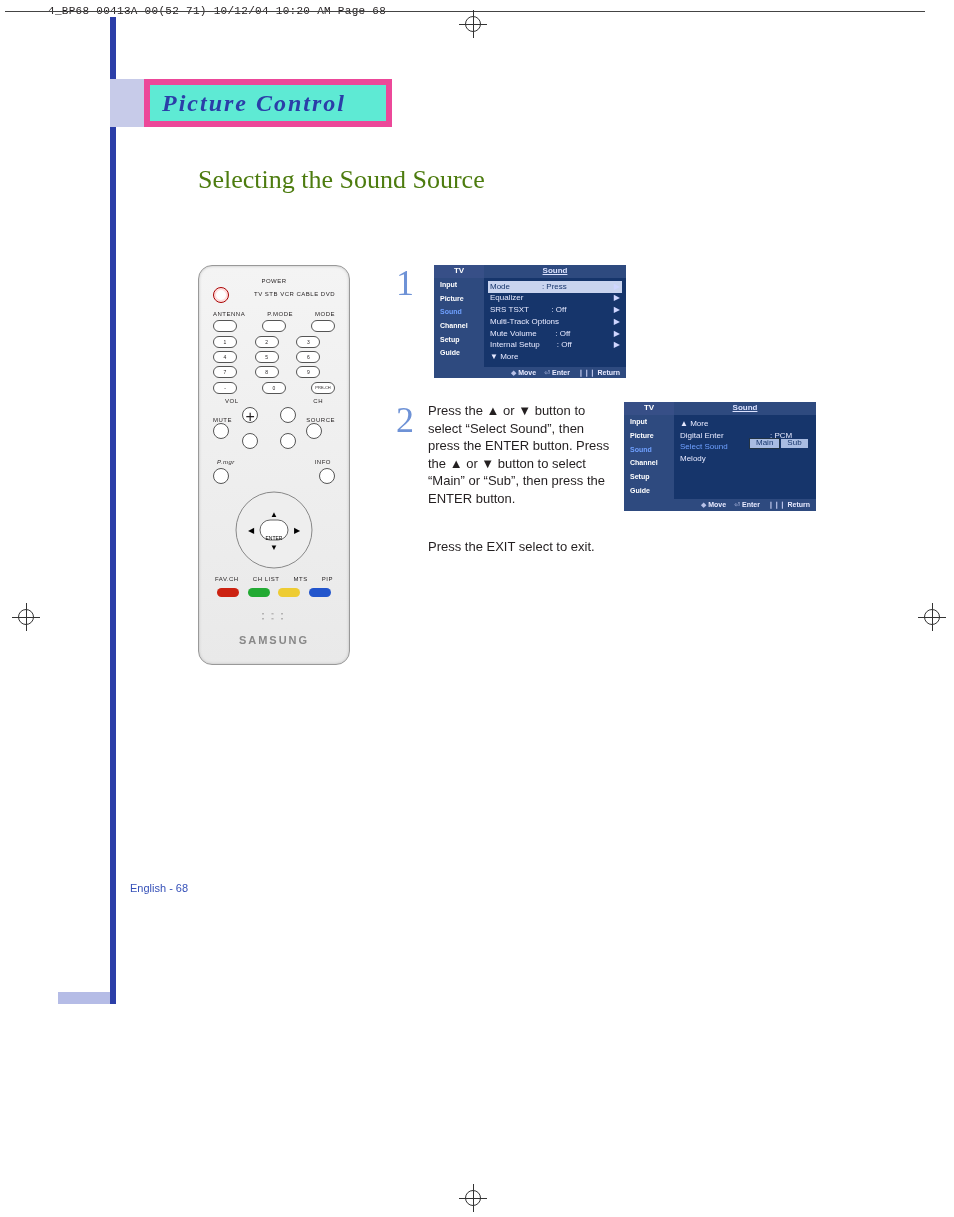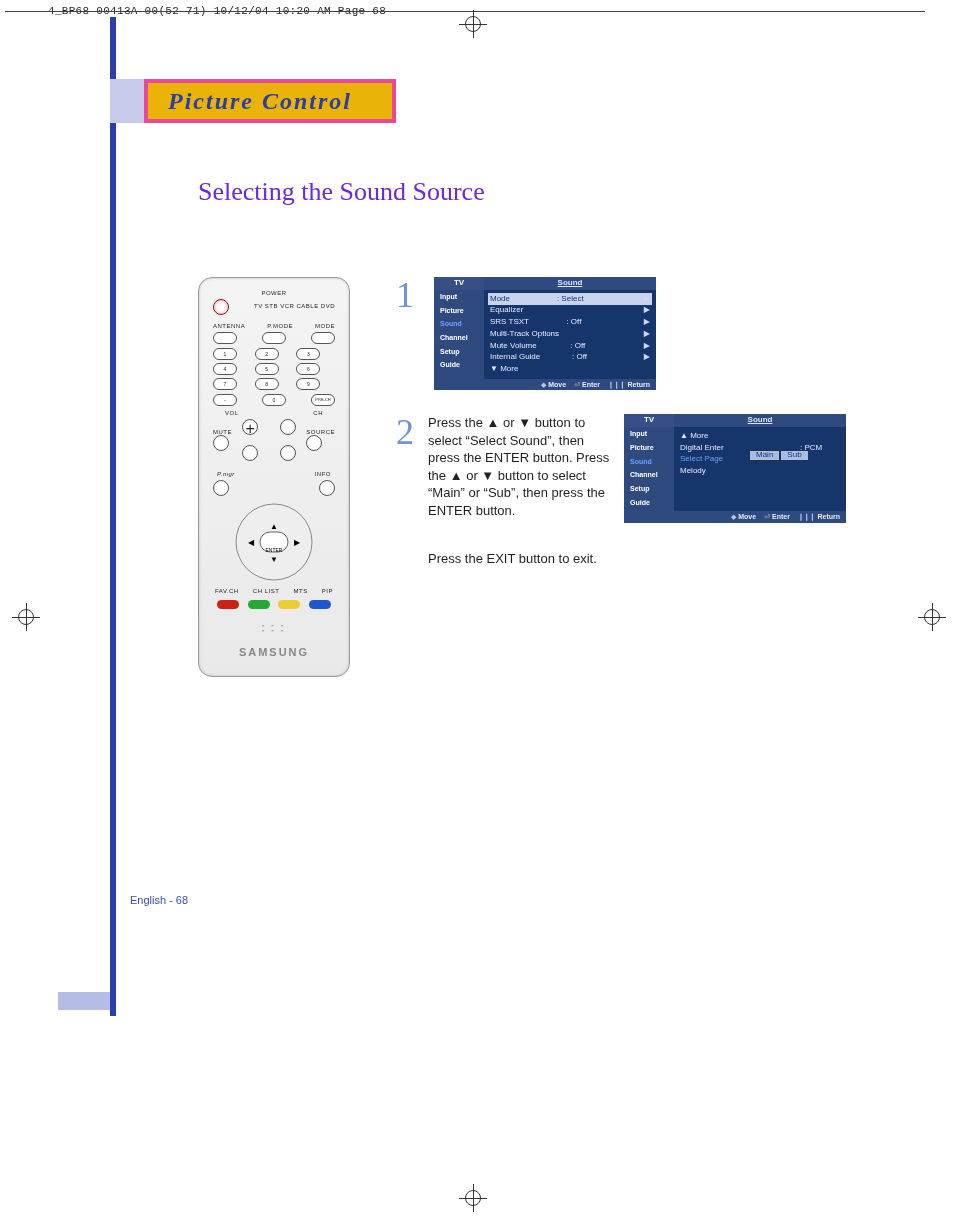--- a/index.html
+++ b/index.html
@@ -22,22 +22,22 @@
   .reg-hr .c:after{top:7px;left:-7px;height:1px;width:28px}
   .reg-b{position:absolute;top:1190px;left:465px}
   .reg-b .c{width:14px;height:14px;border:1px solid #333;border-radius:50%;position:relative}
   .reg-b .c:before,.reg-b .c:after{content:"";position:absolute;background:#333}
   .reg-b .c:before{left:7px;top:-7px;width:1px;height:28px}
   .reg-b .c:after{top:7px;left:-7px;height:1px;width:28px}
 
   .page{position:relative;margin-left:110px;width:800px;border-left:6px solid #2b3ea8}
   .tab{position:absolute;left:-58px;top:975px;width:52px;height:18px;background:#b5bce6}
   .section-hdr{margin:62px 0 0 -6px;border-left:34px solid #c7cbe9;display:inline-block}
-  .section-hdr .box{border:4px solid #ec4899;background:#eab308;color:#2b3ea8;font:italic 700 24px/1 Georgia,serif;letter-spacing:2px;padding:6px 40px 6px 20px}
-  .subhdr{color:#6d28d9;font:400 26px/1 Georgia,"Times New Roman",serif;margin:56px 0 6px 82px}
+  .section-hdr .box{border:6px solid #ec4899;background:#5eead4;color:#2b3ea8;font:italic 700 24px/1 Georgia,serif;letter-spacing:2px;padding:6px 40px 6px 12px}
+  .subhdr{color:#4d7c0f;font:400 26px/1 Georgia,"Times New Roman",serif;margin:40px 0 6px 82px}
   .lead{font:14px/1.4 Arial;margin:6px 0 0 82px}
   .cols{margin:72px 0 0 82px;display:flex;gap:46px;align-items:flex-start}
 
   
   .remote{width:134px;border:1px solid #999;border-radius:14px;background:linear-gradient(#f4f4f4,#e9e9e9);padding:12px 8px 18px;box-shadow:inset 0 0 3px #bbb}
   .rlabel{font:6px/1 Arial;text-align:center;letter-spacing:.5px}
   .rrow{display:flex;justify-content:space-between;margin:3px 6px}
   .pill{width:22px;height:10px;border:1px solid #555;border-radius:6px;background:#fff;font:5px/10px Arial;text-align:center}
   .round{width:14px;height:14px;border:1px solid #555;border-radius:50%;background:#fff}
   .pwr{border-color:#a00;color:#a00;box-shadow:inset 0 0 0 2px #fdd}
@@ -49,21 +49,21 @@
   .dots{font:4px Arial;text-align:center;letter-spacing:3px;margin:14px 0}
   .brand{font:700 11px/1 Arial;color:#888;text-align:center;letter-spacing:2px;margin-top:11px}
 
   
   .steps{flex:1}
   .step{display:flex;gap:8px;margin-bottom:30px}
   .stepnum{color:#6e92d6;font:300 36px/1 Georgia,serif;min-width:24px}
   .steptxt{font:13px/1.35 Arial;max-width:182px}
 
   
-  .osd{width:222px;font:8px/1.1 Arial;color:#fff;margin-bottom:24px}
+  .osd{width:192px;font:8px/1.1 Arial;color:#fff;margin-bottom:24px}
   .osdhdr{display:flex;height:13px;background:#2e4a7f}
   .osdhdr .tv{width:50px;background:#374f87;text-align:center;font-weight:700;padding-top:2px}
   .osdhdr .ttl{flex:1;text-align:center;font-weight:700;color:#dbe2ff;padding-top:2px;text-decoration:underline}
   .osdbody{display:flex}
   .osdmenu{width:50px;background:#2e4a7f}
   .osdmenu div{padding:3px 3px 3px 6px;font-size:7px;font-weight:700}
   .osdmenu .on{color:#6fa0ff}
   .osdmain{flex:1;background:#16356b;padding:3px 4px}
   .orow{display:flex;justify-content:space-between;color:#e6e9ff;padding:1.5px 2px}
   .orow .val{min-width:40px}
@@ -210,21 +210,21 @@
                 <div>Input</div>
                 <div>Picture</div>
                 <div class="on">Sound</div>
                 <div>Channel</div>
                 <div>Setup</div>
                 <div>Guide</div>
               </div>
             <div class="osdmain" id="os1">
                 <div class="orow sel">
                   <span>Mode</span>
-                  <span class="val">: Select</span>
+                  <span class="val">: Press</span>
                   <span class="arr">▶</span>
                 </div>
                 <div class="orow">
                   <span>Equalizer</span>
                   <span class="val"></span>
                   <span class="arr">▶</span>
                 </div>
                 <div class="orow">
                   <span>SRS TSXT</span>
                   <span class="val">: Off</span>
@@ -234,21 +234,21 @@
                   <span>Multi-Track Options</span>
                   <span class="val"></span>
                   <span class="arr">▶</span>
                 </div>
                 <div class="orow">
                   <span>Mute Volume</span>
                   <span class="val">: Off</span>
                   <span class="arr">▶</span>
                 </div>
                 <div class="orow">
-                  <span>Internal Guide</span>
+                  <span>Internal Setup</span>
                   <span class="val">: Off</span>
                   <span class="arr">▶</span>
                 </div>
                 <div class="orow">
                   <span>▼ More</span>
                   <span class="val"></span>
                 </div>
               </div>
           </div>
           <div class="osdft">
@@ -258,21 +258,21 @@
             </div>
         </div>
       </div>
 
       <div style="display:flex;gap:14px">
         <div>
           <div class="step">
             <div class="stepnum">2</div>
             <div class="steptxt">Press the ▲ or ▼ button to select “Select Sound”, then press the ENTER button. Press the ▲ or ▼ button to select “Main” or “Sub”, then press the ENTER button.</div>
           </div>
-          <div class="steptxt" style="margin-left:32px">Press the EXIT button to exit.</div>
+          <div class="steptxt" style="margin-left:32px">Press the EXIT select to exit.</div>
         </div>
         <div class="osd">
           <div class="osdhdr">
               <div class="tv">TV</div>
               <div class="ttl">Sound</div>
             </div>
           <div class="osdbody">
             <div class="osdmenu" id="om2">
                 <div>Input</div>
                 <div>Picture</div>
@@ -284,21 +284,21 @@
             <div class="osdmain" id="os2" style="position:relative;min-height:78px">
                 <div class="orow">
                   <span>▲ More</span>
                   <span class="val"></span>
                 </div>
                 <div class="orow">
                   <span>Digital Enter</span>
                   <span class="val">: PCM</span>
                 </div>
                 <div class="orow on">
-                  <span>Select Page</span>
+                  <span>Select Sound</span>
                   <span class="val"></span>
                 </div>
                 <div class="orow">
                   <span>Melody</span>
                   <span class="val"></span>
                 </div>
                 <div style="position: absolute; left: 74px; top: 24px;"><div class="opt" style="outline: rgb(34, 51, 68) solid 1px;">Main</div><div class="opt">Sub</div></div>
               </div>
           </div>
           <div class="osdft">

